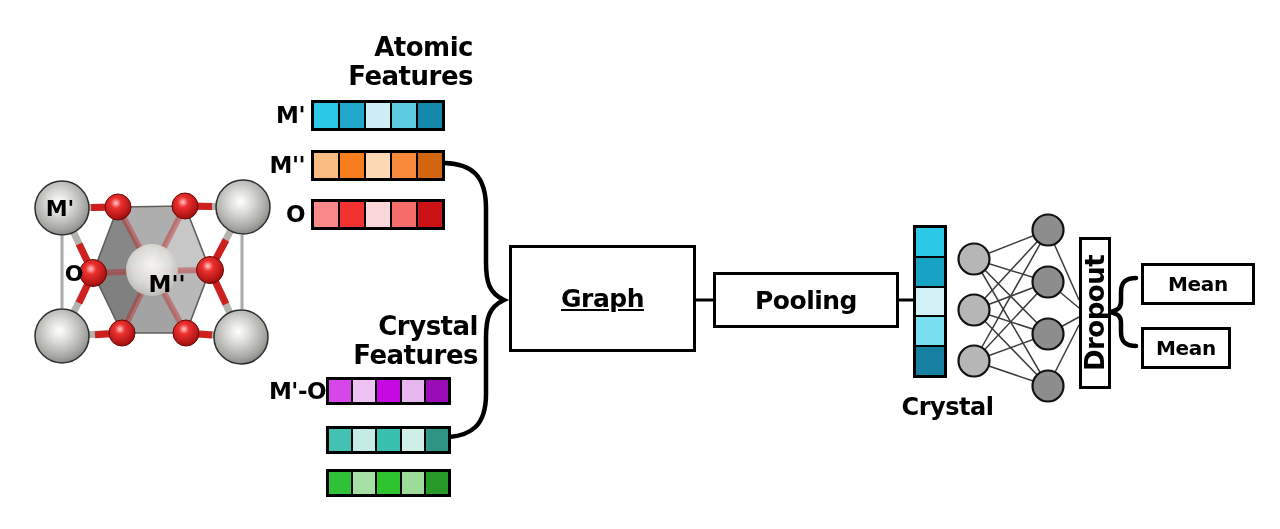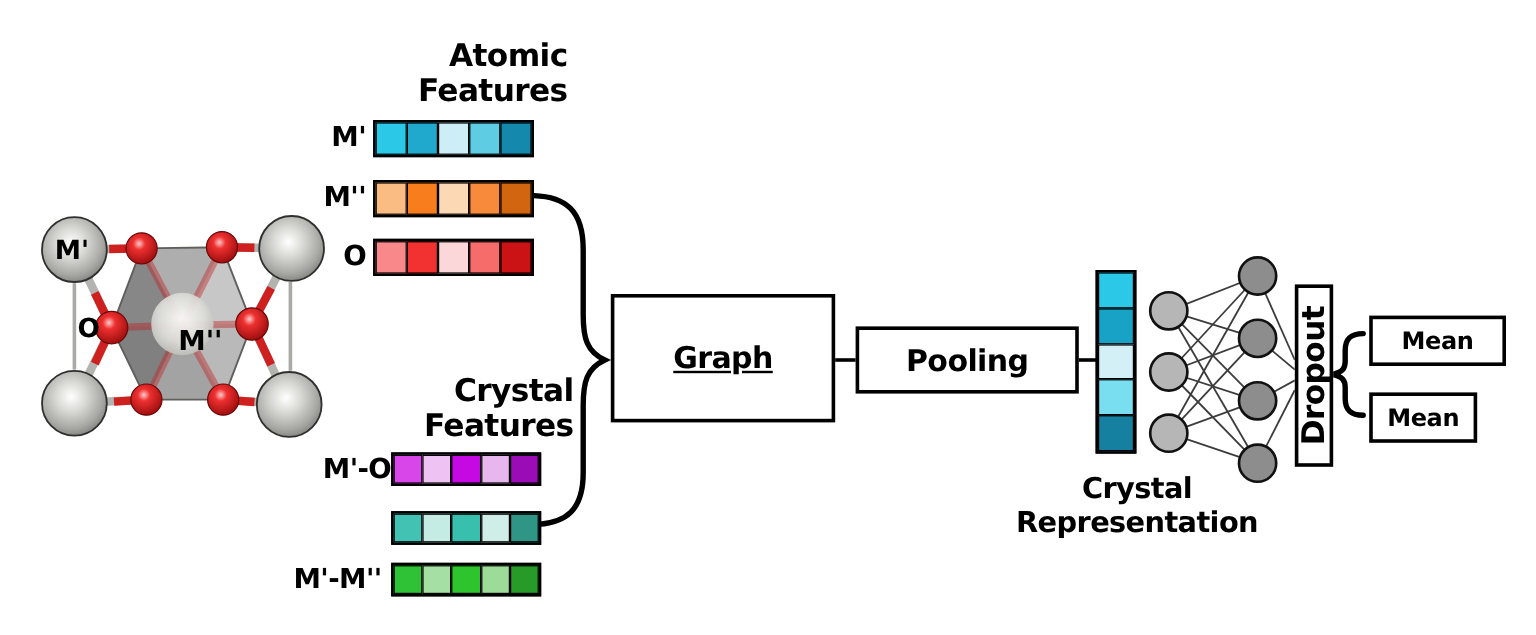--- a/index.html
+++ b/index.html
@@ -199,21 +199,20 @@
       <div class="sq" style="background: rgb(231, 182, 239);"></div>
       <div class="sq" style="background: rgb(154, 12, 181);"></div>
     </div>
   <div class="feat-row" style="left:326px;top:426px;width:125px;height:28px;">
       <div class="sq" style="background: rgb(65, 194, 178);"></div>
       <div class="sq" style="background: rgb(197, 235, 229);"></div>
       <div class="sq" style="background: rgb(57, 191, 174);"></div>
       <div class="sq" style="background: rgb(207, 238, 232);"></div>
       <div class="sq" style="background: rgb(47, 149, 133);"></div>
     </div>
-  <div class="row-label" style="left:218px;top:469px;width:100px;height:28px;">M'-M''</div>
   <div class="feat-row" style="left:326px;top:469px;width:125px;height:28px;">
       <div class="sq" style="background: rgb(47, 194, 54);"></div>
       <div class="sq" style="background: rgb(166, 223, 164);"></div>
       <div class="sq" style="background: rgb(46, 196, 46);"></div>
       <div class="sq" style="background: rgb(157, 219, 152);"></div>
       <div class="sq" style="background: rgb(40, 154, 40);"></div>
     </div>
 
   <div class="pbox" style="left:509px;top:245px;width:187px;height:107px;text-decoration:underline;">
     <div class="two-line">
@@ -226,21 +225,20 @@
 
   <div class="col-row" style="left:913px;top:225px;width:34px;height:153px;">
       <div class="sq" style="background: rgb(44, 200, 232);"></div>
       <div class="sq" style="background: rgb(24, 163, 198);"></div>
       <div class="sq" style="background: rgb(212, 240, 247);"></div>
       <div class="sq" style="background: rgb(122, 222, 241);"></div>
       <div class="sq" style="background: rgb(21, 128, 159);"></div>
     </div>
   <div class="crystal-label" style="left:815px;top:393px;width:265px;">
     <div>Crystal</div>
-    <div>Representation</div>
   </div>
 
   <div class="pbox dropout-box" style="left:1079px;top:237px;width:32px;height:152px;">
     <span class="vtext">Dropout</span>
   </div>
   <div class="pbox out-box" style="left:1141px;top:263px;width:114px;height:42px;">
     <span>Mean</span>
   </div>
   <div class="pbox out-box" style="left:1141px;top:327px;width:90px;height:42px;">
     <span>Mean</span>

